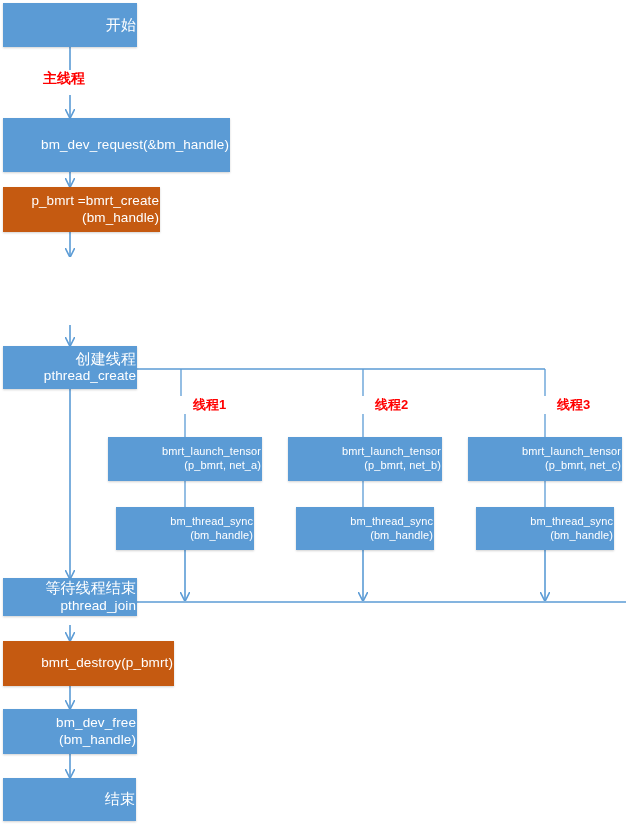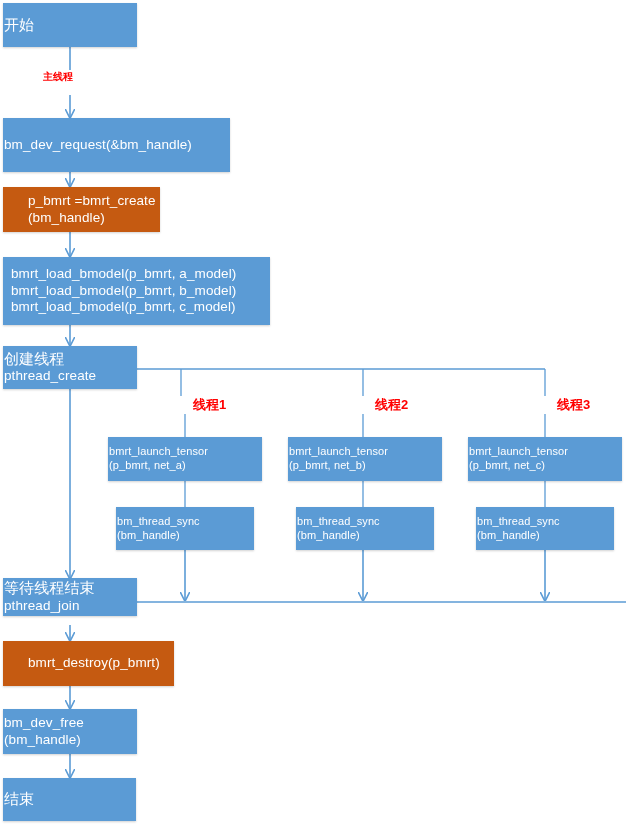--- a/index.html
+++ b/index.html
@@ -16,21 +16,21 @@
     width: 626px;
     height: 825px;
     background: #ffffff;
     overflow: hidden;
   }
   .node {
     position: absolute;
     box-sizing: border-box;
     display: flex;
     flex-direction: column;
-    align-items: flex-start;
+    align-items: flex-end;
     justify-content: center;
     color: #ffffff;
     text-align: center;
     line-height: 1.25;
     letter-spacing: 0.1px;
     border: 1px solid rgba(255,255,255,0.0);
     box-shadow: 0 1px 2px rgba(0,0,0,0.18);
   }
   .node.blue  { background: #5B9BD5; }
   .node.orange{ background: #C55A11; padding-left: 24px; }
@@ -49,21 +49,21 @@
     position: absolute;
     color: #FF0000;
     font-size: 13px;
     font-weight: bold;
     white-space: nowrap;
     margin-left: 36px;
   }
   .main-label {
     position: absolute;
     color: #FF0000;
-    font-size: 10px;
+    font-size: 14px;
     font-weight: bold;
     white-space: nowrap;
   }
 
   svg.edges {
     position: absolute;
     left: 0;
     top: 0;
     width: 626px;
     height: 825px;
@@ -136,25 +136,20 @@
 
   <div class="node blue" style="left:3px; top:118px; width:227px; height:54px;">
     <span class="line-txt t-code">bm_dev_request(&amp;bm_handle)</span>
   </div>
 
   <div class="node orange" style="left:3px; top:187px; width:157px; height:45px;">
     <span class="line-txt t-code">p_bmrt =bmrt_create</span>
     <span class="line-txt t-code">(bm_handle)</span>
   </div>
 
-  <div class="node blue" style="left:3px; top:257px; width:267px; height:68px; align-items:flex-start; padding-left:7px;">
-    <span class="line-txt t-code">bmrt_load_bmodel(p_bmrt, a_model)</span>
-    <span class="line-txt t-code">bmrt_load_bmodel(p_bmrt, b_model)</span>
-    <span class="line-txt t-code">bmrt_load_bmodel(p_bmrt, c_model)</span>
-  </div>
 
   <div class="node blue" style="left:3px; top:346px; width:134px; height:43px;">
     <span class="line-txt t-cjk">创建线程</span>
     <span class="line-txt t-code">pthread_create</span>
   </div>
 
   <div class="thread-label" style="left:157px; top:396px;">线程1</div>
   <div class="thread-label" style="left:339px; top:396px;">线程2</div>
   <div class="thread-label" style="left:521px; top:396px;">线程3</div>
 

